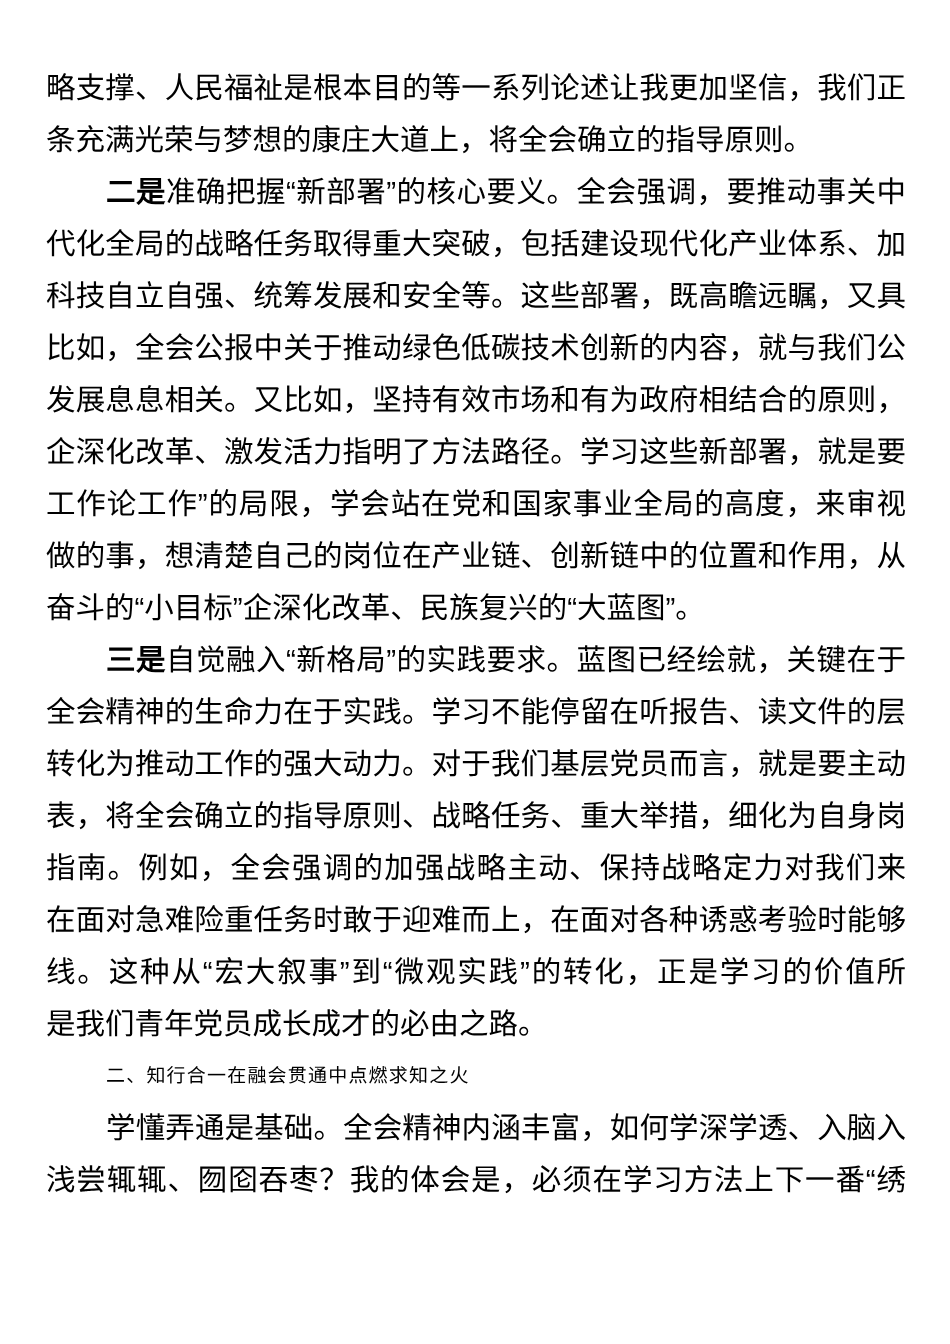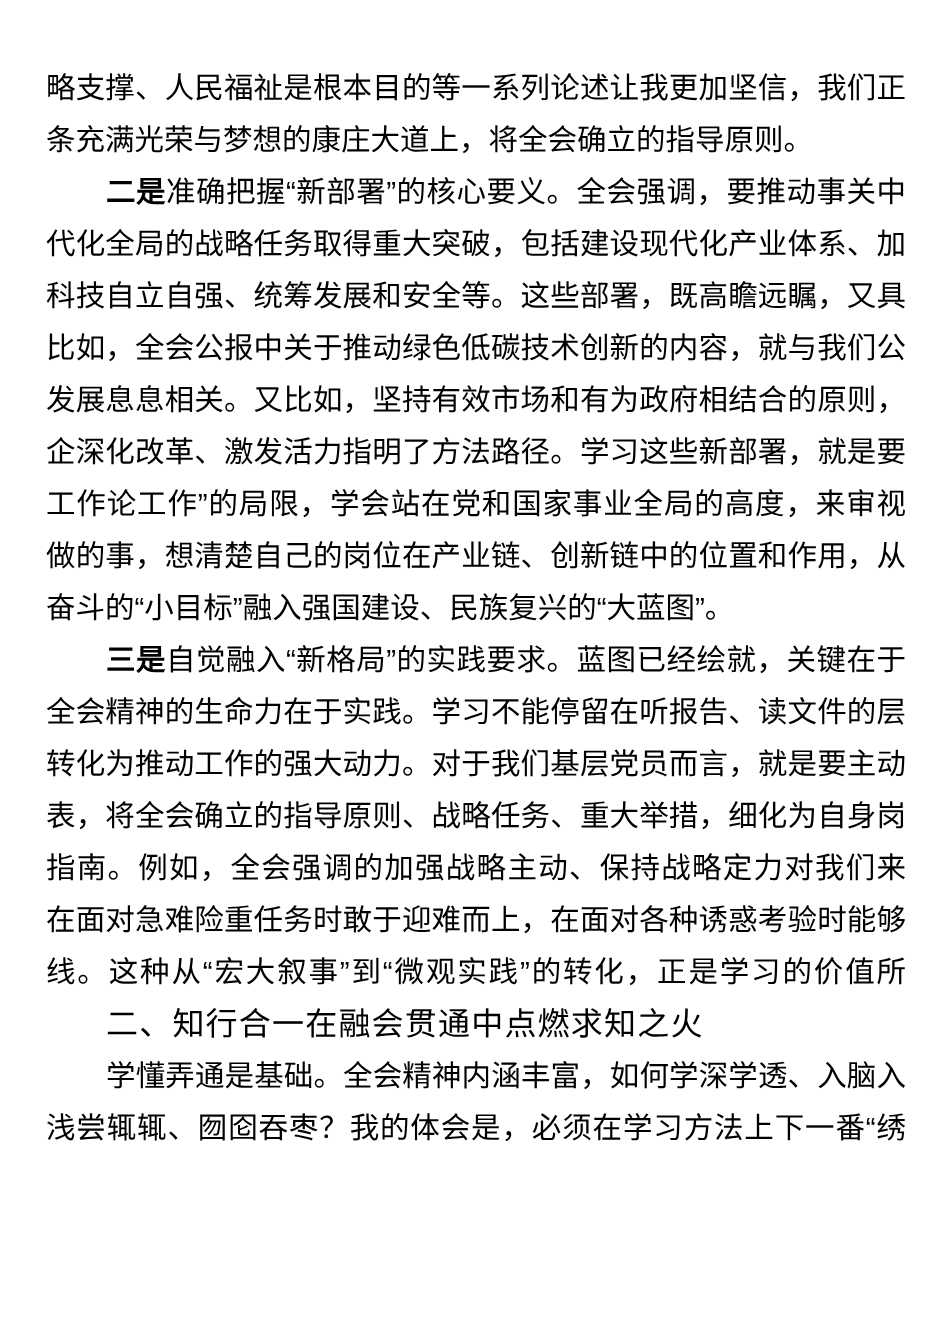--- a/index.html
+++ b/index.html
@@ -49,21 +49,21 @@
   }
   .indent2 {
     padding-left: 60px;
   }
   .bold {
     font-weight: bold;
   }
   .heading-line {
     height: 52px;
     line-height: 52px;
-    font-size: 32px;
+    font-size: 19px;
     letter-spacing: 1.2px;
     padding-left: 60px;
     white-space: pre;
   }
 </style>
 </head>
 <body>
 
 <div class="page">
   <div class="doc-body" id="doc-body">
@@ -73,30 +73,31 @@
       </div>
       <div>
         <div class="line justify indent2"><span class="bold">二是</span><span>准确把握“新部署”的核心要义。全会强调，要推动事关中国式现</span></div>
         <div class="line justify">代化全局的战略任务取得重大突破，包括建设现代化产业体系、加快高水平</div>
         <div class="line justify">科技自立自强、统筹发展和安全等。这些部署，既高瞻远瞩，又具体务实。</div>
         <div class="line justify">比如，全会公报中关于推动绿色低碳技术创新的内容，就与我们公司的转型</div>
         <div class="line justify">发展息息相关。又比如，坚持有效市场和有为政府相结合的原则，为我们国</div>
         <div class="line justify">企深化改革、激发活力指明了方法路径。学习这些新部署，就是要跳出“就</div>
         <div class="line justify">工作论工作”的局限，学会站在党和国家事业全局的高度，来审视我们正在</div>
         <div class="line justify">做的事，想清楚自己的岗位在产业链、创新链中的位置和作用，从而把个人</div>
-        <div class="line last">奋斗的“小目标”融入强国建设、民族复兴的“大蓝图”。</div>
+        <div class="line last">奋斗的“小目标”企深化改革、民族复兴的“大蓝图”。</div>
       </div>
       <div>
         <div class="line justify indent2"><span class="bold">三是</span><span>自觉融入“新格局”的实践要求。蓝图已经绘就，关键在于落实。</span></div>
         <div class="line justify">全会精神的生命力在于实践。学习不能停留在听报告、读文件的层面，而要</div>
         <div class="line justify">转化为推动工作的强大动力。对于我们基层党员而言，就是要主动对标对</div>
         <div class="line justify">表，将全会确立的指导原则、战略任务、重大举措，细化为自身岗位的行动</div>
         <div class="line justify">指南。例如，全会强调的加强战略主动、保持战略定力对我们来说，就是要</div>
         <div class="line justify">在面对急难险重任务时敢于迎难而上，在面对各种诱惑考验时能够坚守底</div>
         <div class="line justify">线。这种从“宏大叙事”到“微观实践”的转化，正是学习的价值所在，也</div>
+        <div class="line last">是我们青年党员成长成才的必由之路。</div>
       </div>
       <div>
         <div class="heading-line">二、知行合一在融会贯通中点燃求知之火</div>
       </div>
       <div>
         <div class="line justify indent2">学懂弄通是基础。全会精神内涵丰富，如何学深学透、入脑入心，避免</div>
         <div class="line justify">浅尝辄辄、囫囵吞枣？我的体会是，必须在学习方法上下一番“绣花功</div>
       </div>
     </div>
 </div>

